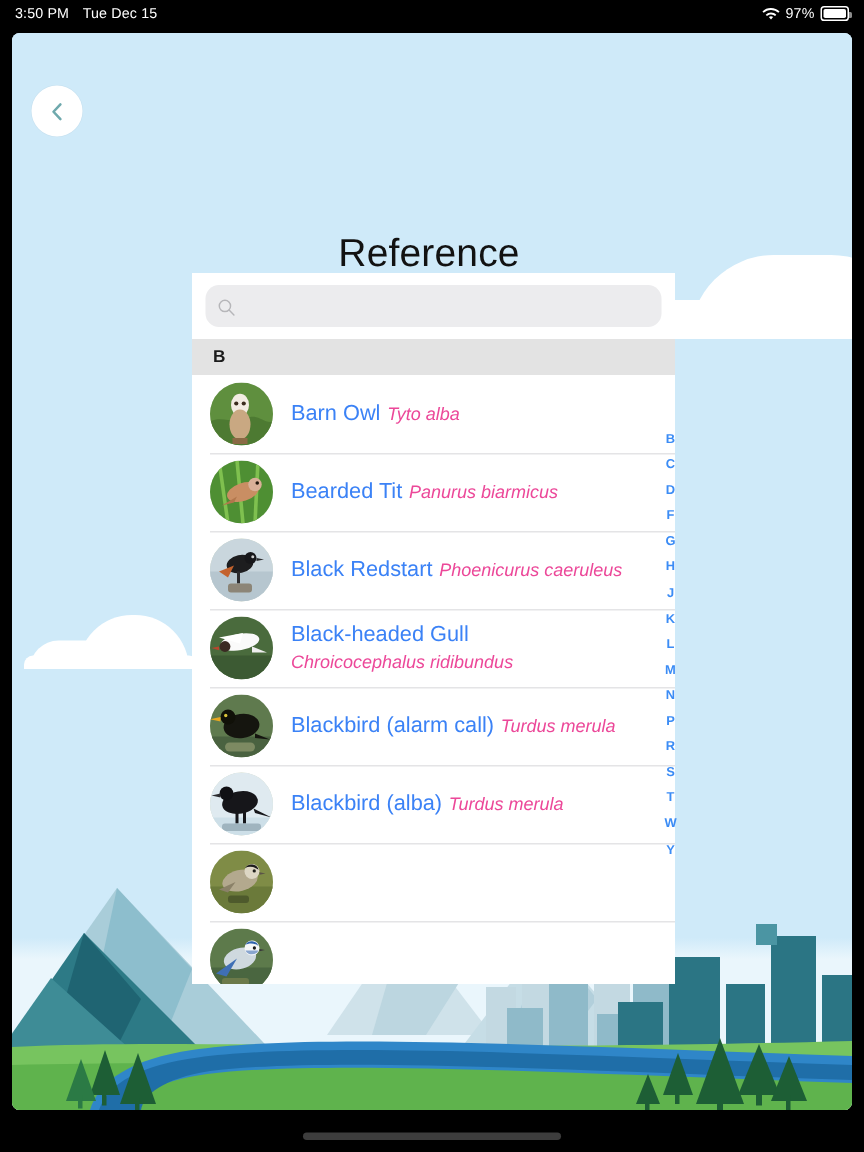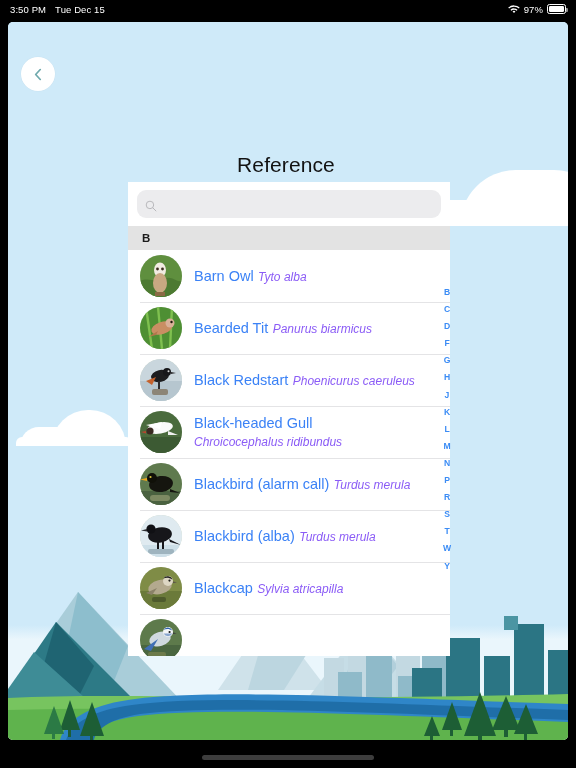--- a/index.html
+++ b/index.html
@@ -75,21 +75,21 @@
     display: flex; align-items: center; justify-content: center;
     z-index: 30;
     box-shadow: 0 0 0 .5px rgba(0,0,0,.03);
   }
   #back-btn svg { display:block; }
 
   
   #page-title {
     position: absolute; left: 0; top: 131px; width: 556px;
     text-align: center;
-    font-size: 21px; color: #121212; font-weight: 400;
+    font-size: 26px; color: #121212; font-weight: 400;
     letter-spacing: .1px;
     z-index: 20;
   }
 
   
   #panel {
     position: absolute; left: 120px; top: 160px;
     width: 322px; height: 474px;
     background: #fff;
     z-index: 25;
@@ -132,21 +132,21 @@
     flex: none; overflow: hidden; position: relative;
     background: #cbd6c4;
   }
   .thumb svg { display:block; width: 100%; height: 100%; }
   .row .txt { margin-left: 12px; min-width: 0; }
   .row .name {
     font-size: 14.5px; color: #3b82f6; line-height: 18px;
     white-space: nowrap;
   }
   .row .sci {
-    font-size: 12px; color: #8b5cf6; font-style: italic;
+    font-size: 12px; color: #ec4899; font-style: italic;
     line-height: 16px; margin-top: 1px; white-space: nowrap;
   }
 
   
   #alpha-index {
     position: absolute; right: 111px; top: 262px;
     width: 20px;
     display: flex; flex-direction: column; align-items: center;
     gap: 0px;
     z-index: 28;
@@ -419,24 +419,20 @@
               <rect width="42" height="42" fill="#7f8c46"></rect>
               <rect y="24" width="42" height="18" fill="#6b7a3a"></rect>
               <ellipse cx="20" cy="20" rx="12" ry="7" fill="#b3a98e" transform="rotate(-14 20 20)"></ellipse>
               <circle cx="28" cy="14" r="5" fill="#ddd6c4"></circle>
               <path d="M23.4 11.6a5 5 0 0 1 9 1.2c-3-2.2-6.4-2.4-9-1.2z" fill="#1c1c1c"></path>
               <circle cx="29.5" cy="13.6" r="1.1" fill="#20201c"></circle>
               <polygon points="33,14.5 37,15.3 33,16.2" fill="#5b5448"></polygon>
               <polygon points="6,26 17,21 12,28" fill="#8a8168"></polygon>
               <rect x="12" y="30" width="14" height="5" rx="2" fill="#4e5a2c"></rect>
             </svg>
-          </span>
-          <span class="txt">
-            <span class="name">Blackcap</span>
-            <span class="sci">Sylvia atricapilla</span>
           </span>
         </div>
 
         <div class="row">
           <span class="thumb">
             <svg viewBox="0 0 42 42">
               <rect width="42" height="42" fill="#5d7a4b"></rect>
               <rect y="26" width="42" height="16" fill="#4a6640"></rect>
               <ellipse cx="20" cy="20" rx="11" ry="7" fill="#cfd9df" transform="rotate(-16 20 20)"></ellipse>
               <polygon points="4,30 18,20 11,32" fill="#3f6fb5"></polygon>

